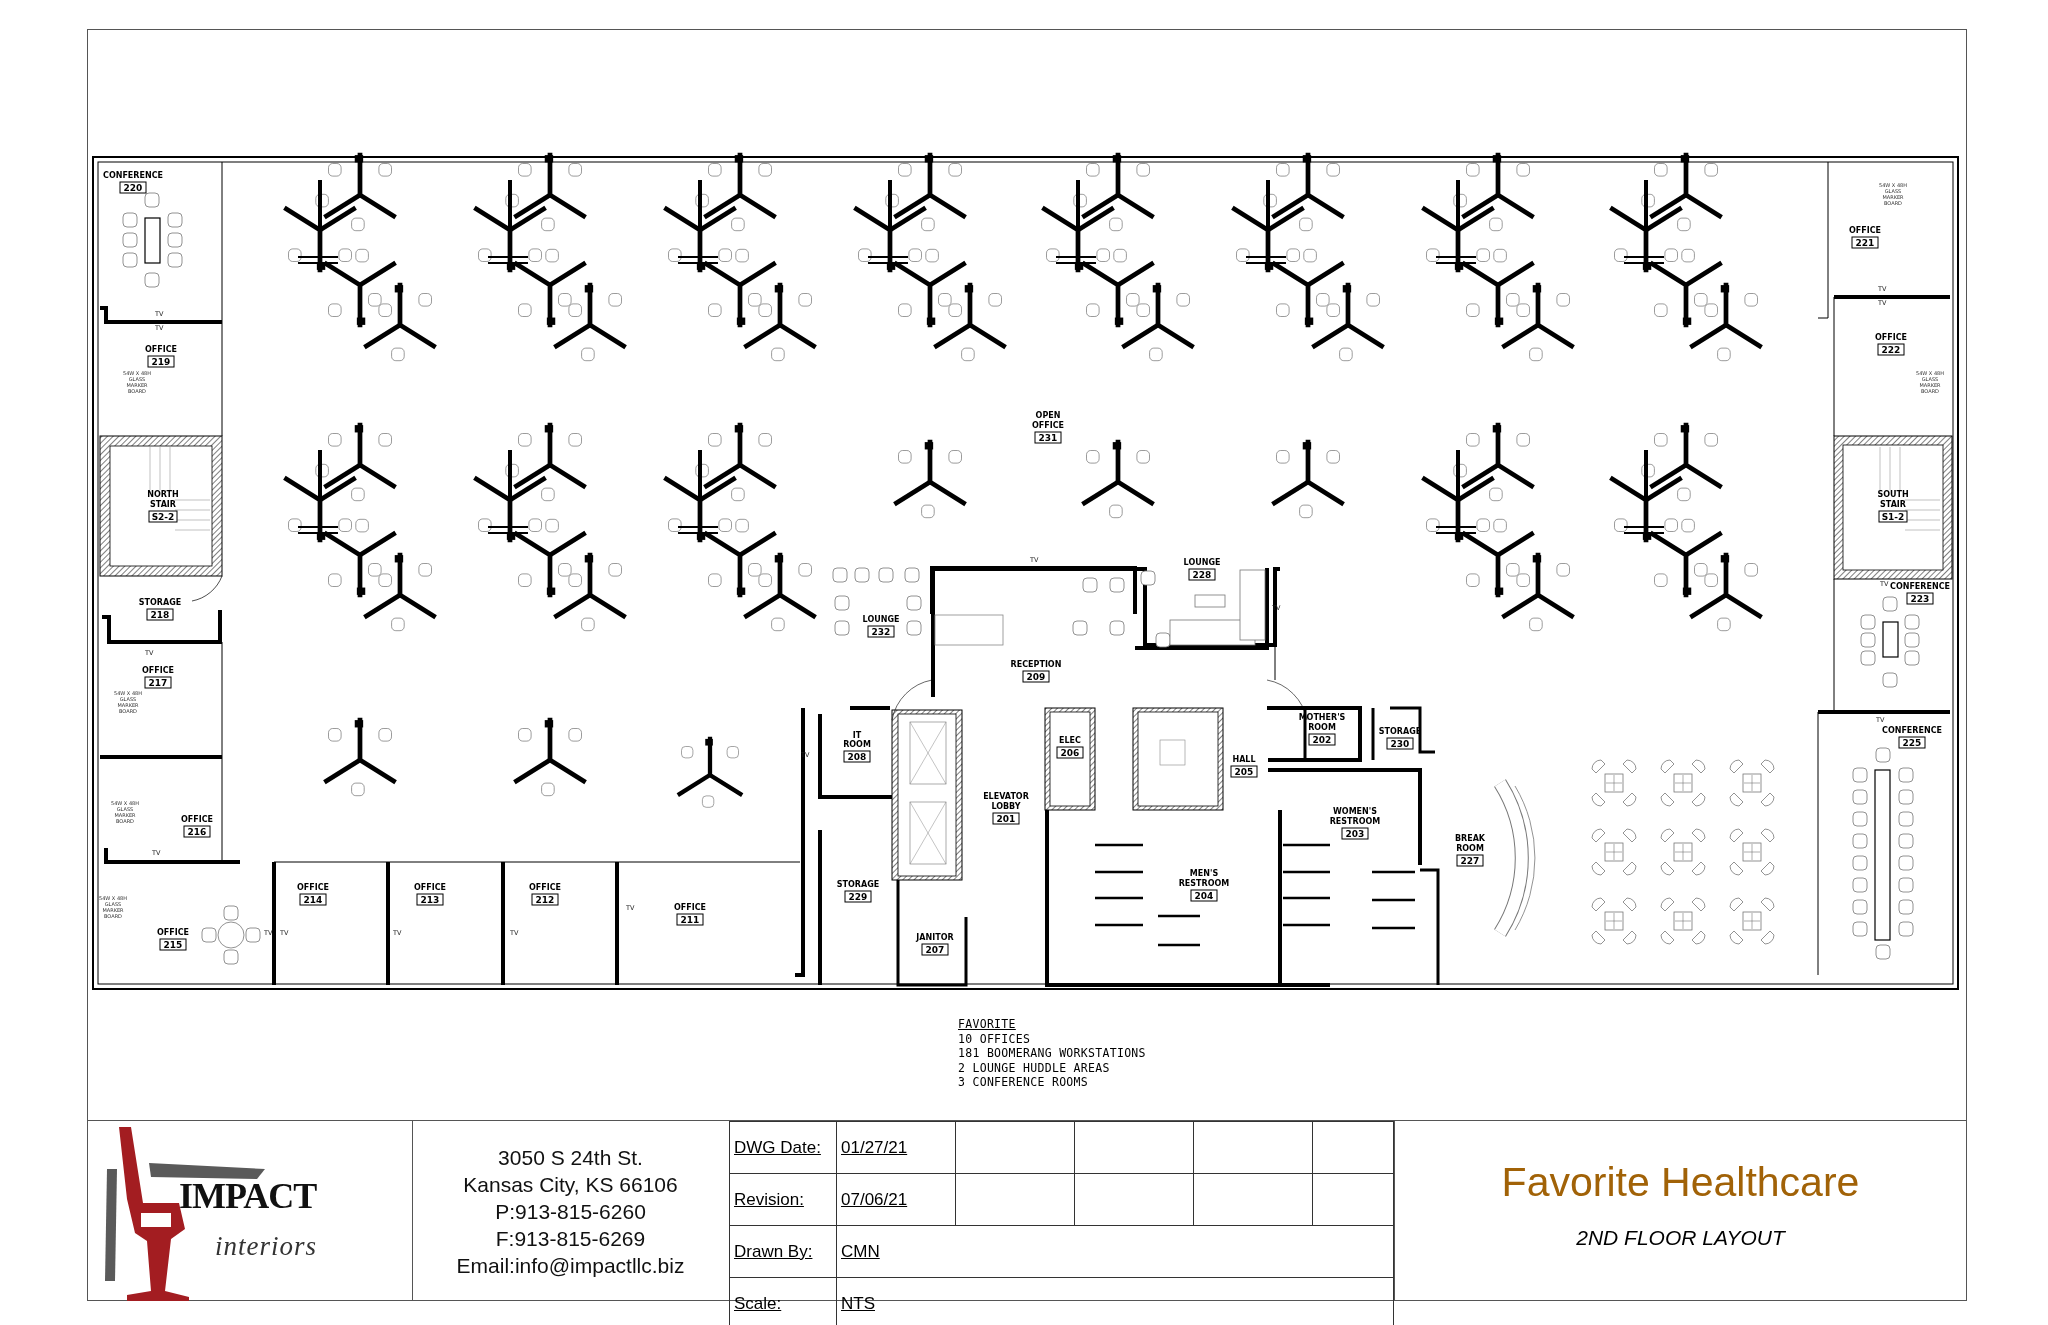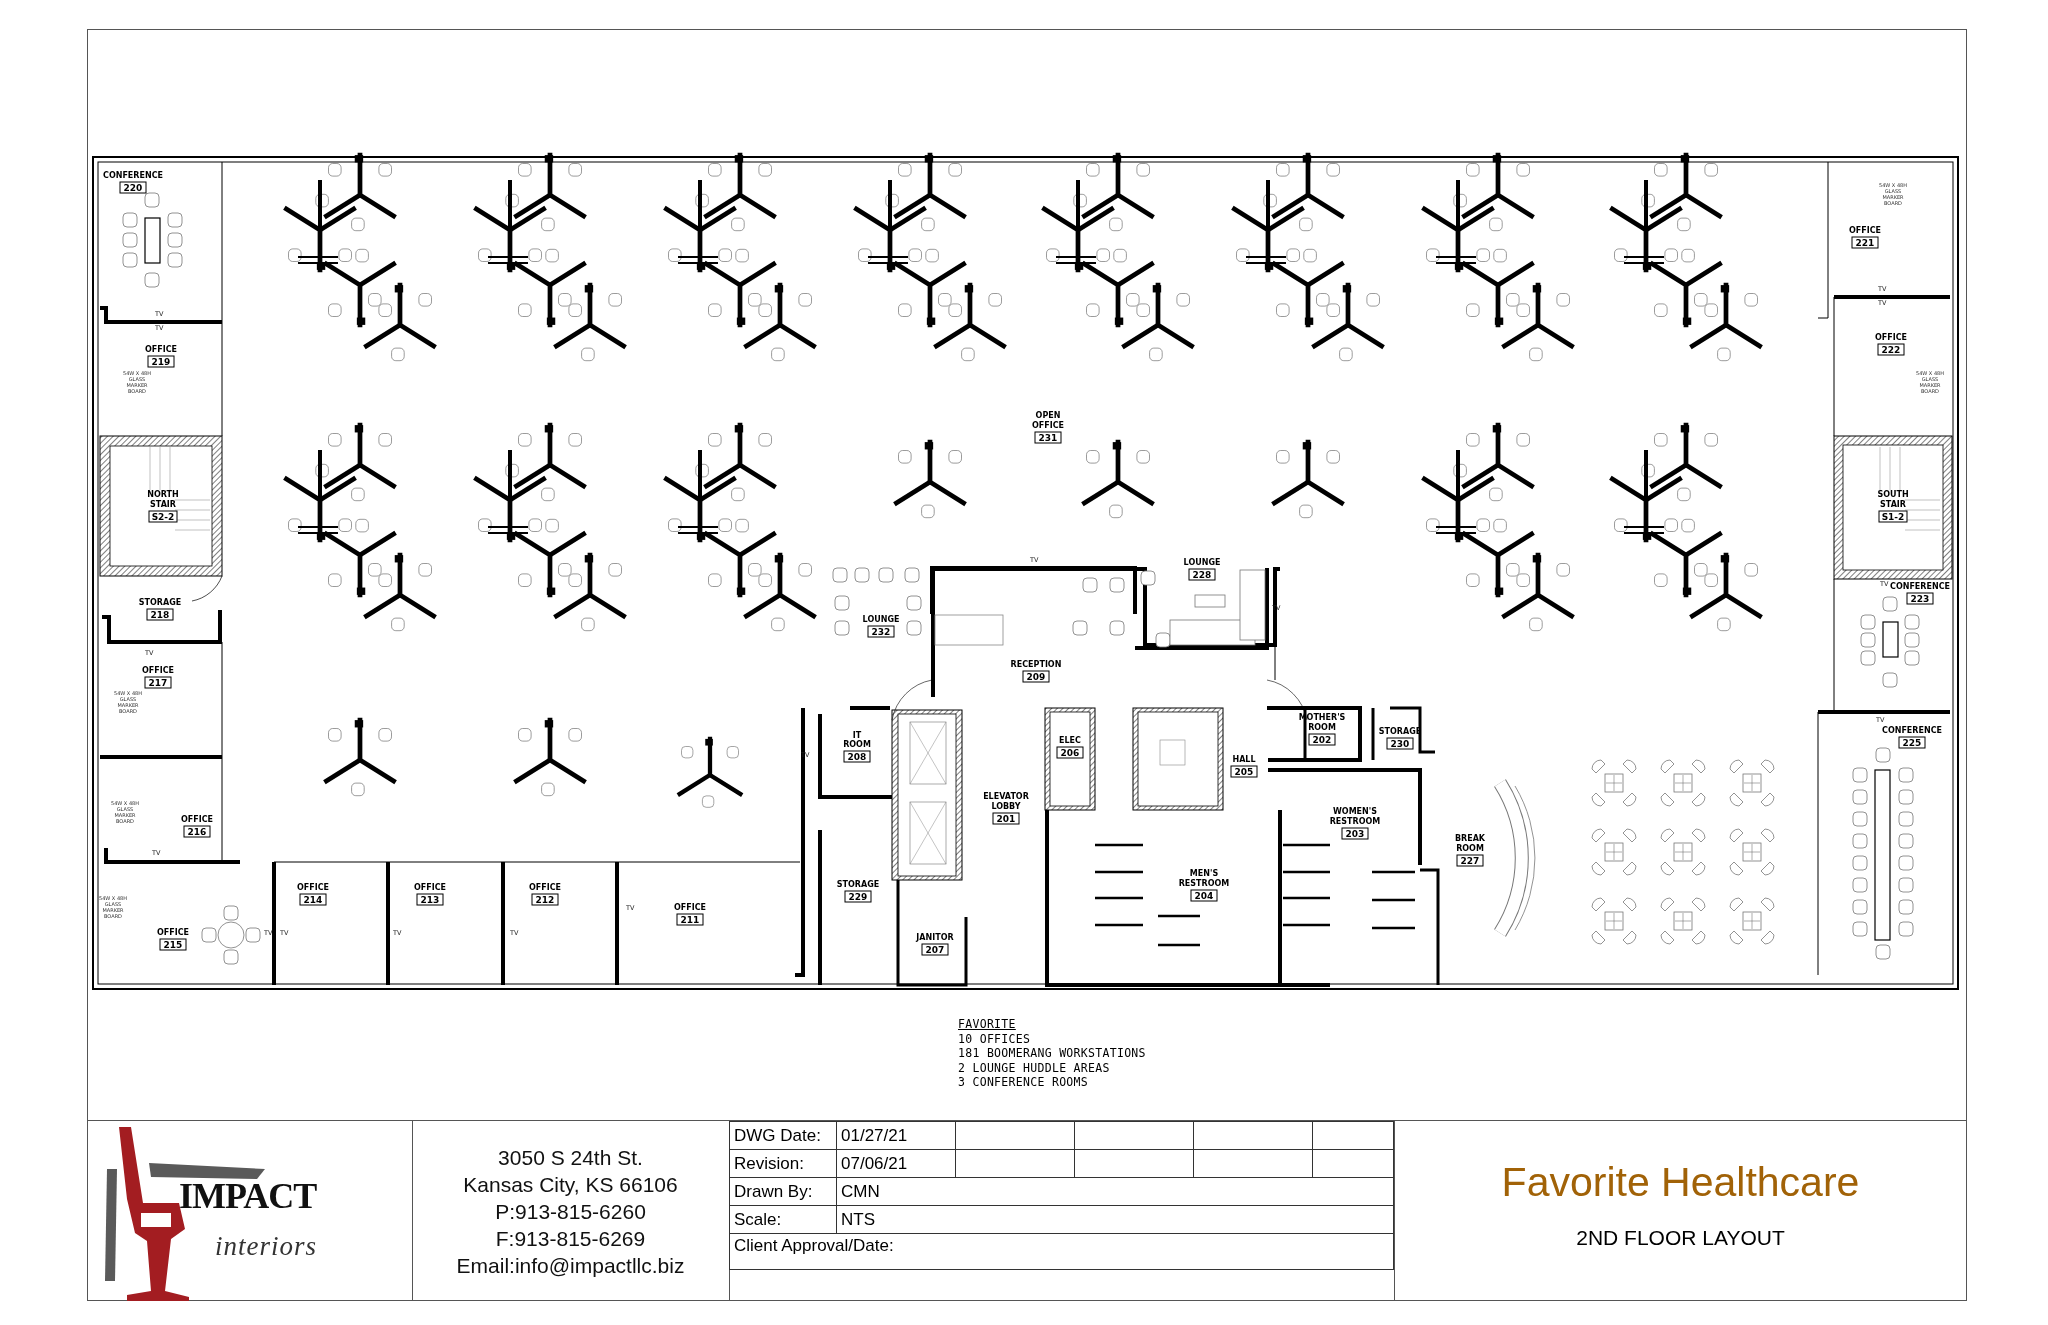--- a/index.html
+++ b/index.html
@@ -10,24 +10,24 @@
   .rnum{font-family:"DejaVu Sans",sans-serif;font-weight:bold;font-size:9px;text-anchor:middle;}
   .small{font-family:"DejaVu Sans",sans-serif;font-size:5px;text-anchor:middle;fill:#333;}
   .tv{font-family:"DejaVu Sans",sans-serif;font-size:6.5px;fill:#222;}
   .legend{position:absolute;left:958px;top:1017px;font-family:"DejaVu Sans Mono",monospace;font-size:11.5px;line-height:14.5px;letter-spacing:0.3px;}
   .legend .hd{text-decoration:underline;}
   .tb{position:absolute;left:87px;top:1120px;width:1880px;height:181px;border-top:1.5px solid #555;box-sizing:border-box;}
   .logo{position:absolute;left:0;top:0;width:325px;height:180px;border-right:1.5px solid #555;}
   .addr{position:absolute;left:325px;top:0;width:317px;height:180px;border-right:1.5px solid #555;display:flex;flex-direction:column;align-items:center;justify-content:center;font-size:21px;line-height:27px;color:#111;}
   .info{position:absolute;left:642px;top:0;width:665px;height:180px;border-right:1.5px solid #555;}
   .info table{border-collapse:collapse;width:100%;}
-  .info td{border:1px solid #333;font-size:17px;height:27px;padding:0 4px;white-space:nowrap;}
+  .info td{border:1px solid #333;font-size:17px;height:27px;padding:12px 4px;white-space:nowrap;text-decoration:underline;}
   .title{position:absolute;left:1307px;top:0;right:0;height:180px;display:flex;flex-direction:column;align-items:center;justify-content:center;}
   .title .t1{font-size:41px;color:#a16207;margin-top:-14px;}
-  .title .t2{font-size:21px;margin-top:20px;}
+  .title .t2{font-size:21px;margin-top:20px;font-style:italic;}
   .impact{position:absolute;left:92px;top:54px;font-family:"Liberation Serif",serif;font-weight:bold;font-size:36px;letter-spacing:-1px;color:#111;}
   .interiors{position:absolute;left:128px;top:110px;font-family:"Liberation Serif",serif;font-style:italic;font-size:27px;color:#333;letter-spacing:1px;}
 </style>
 </head>
 <body>
 
 <div class="sheet"></div>
 
 <svg class="plan" viewBox="0 0 2048 1325" xmlns="http://www.w3.org/2000/svg">
   <defs>

